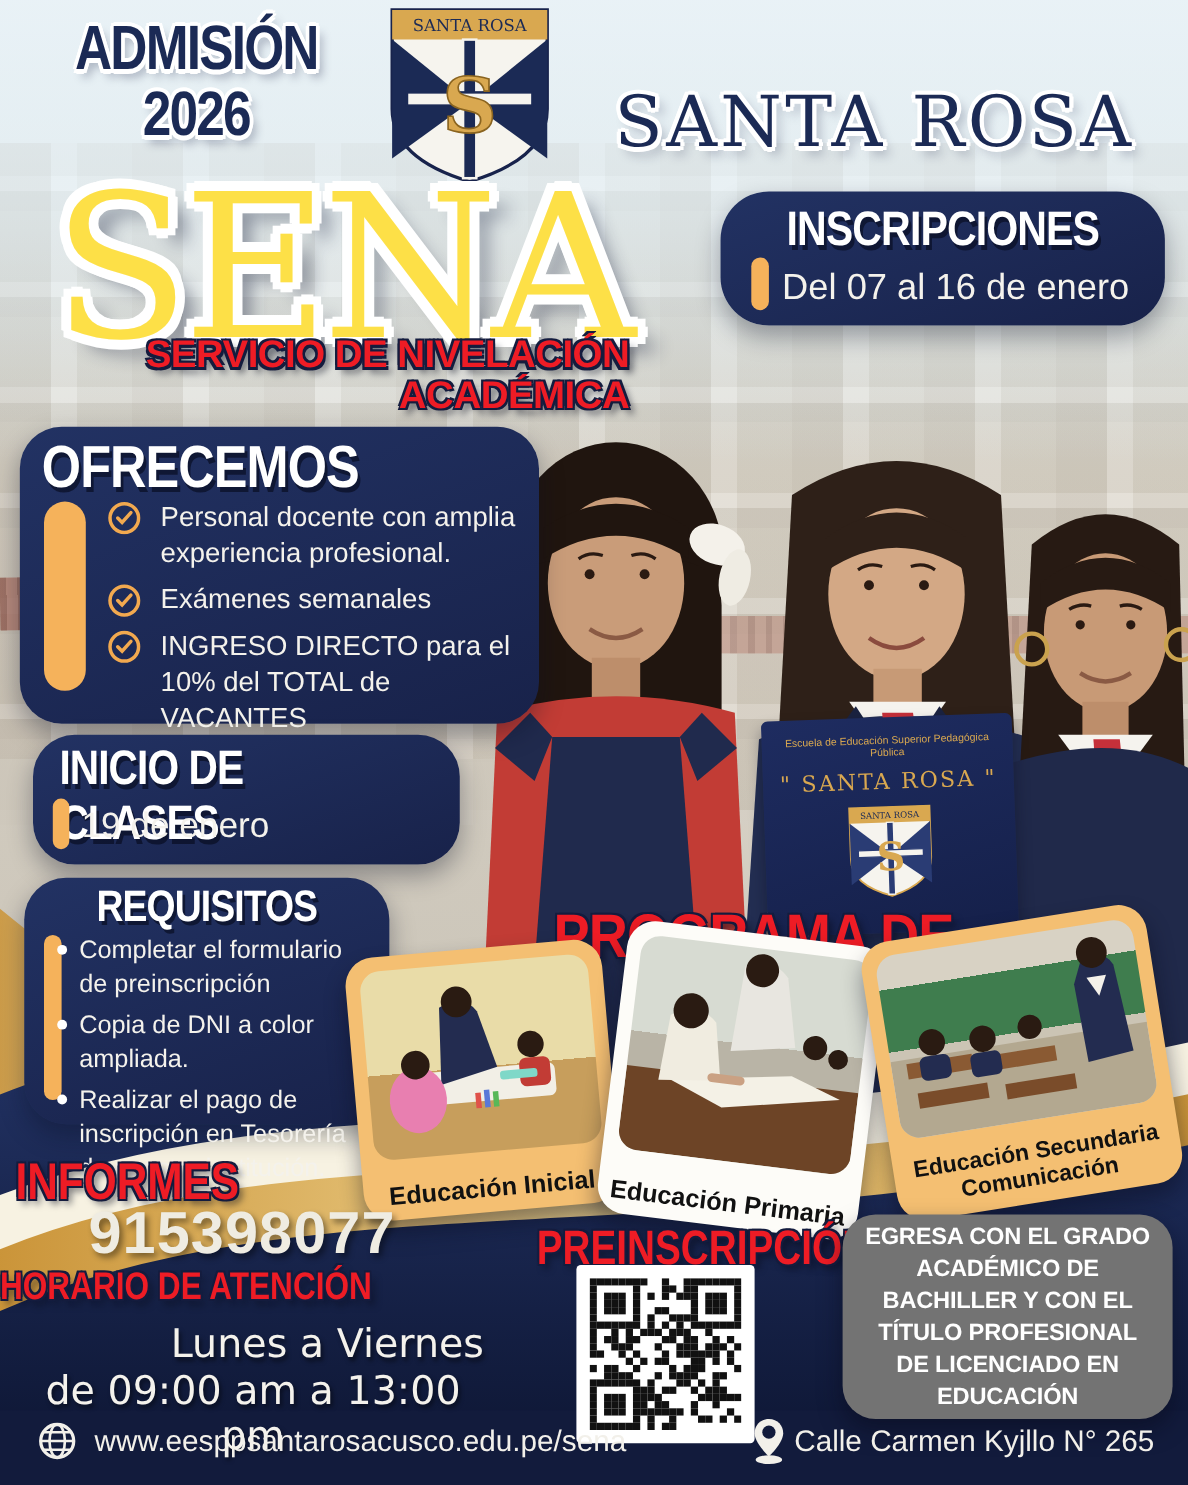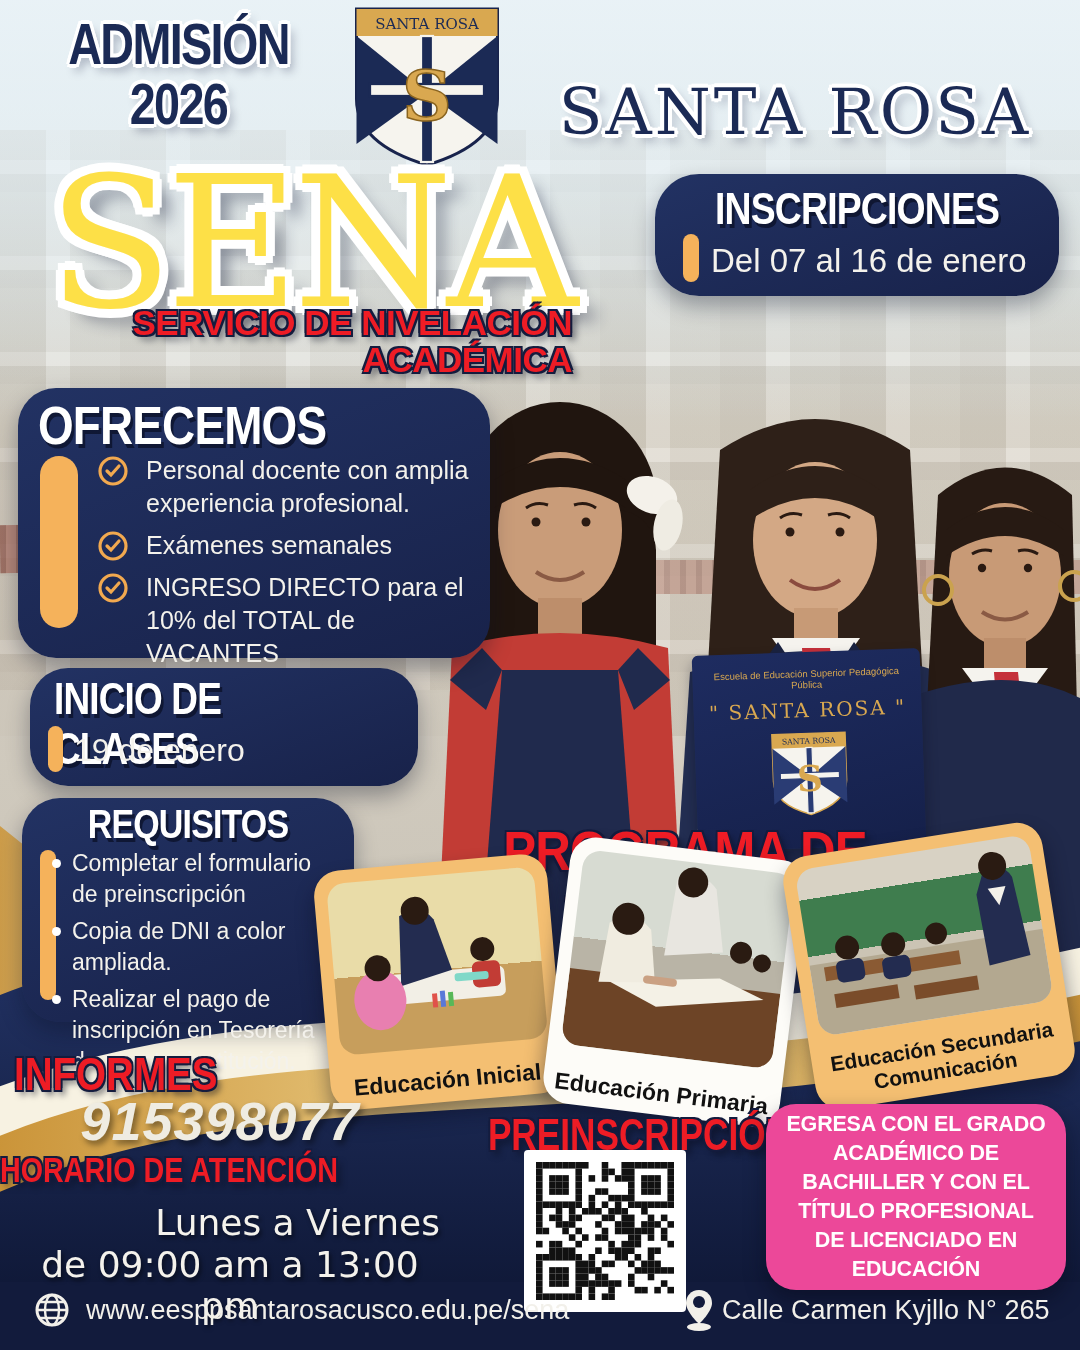--- a/index.html
+++ b/index.html
@@ -47,21 +47,21 @@
   .wtext{color:#f4f2ec;}
   ul.req{list-style:none;margin:0;padding:0;}
   ul.req li{position:relative;padding-left:22px;color:#f4f2ec;font-size:23px;line-height:31px;margin-bottom:6px;}
   ul.req li::before{content:"";position:absolute;left:2px;top:11px;width:9px;height:9px;border-radius:50%;background:#fff;}
   .offer-row{display:flex;align-items:flex-start;margin-bottom:9px;}
   .offer-row svg{flex:0 0 auto;margin-right:18px;margin-top:2px;}
   .offer-row span{color:#f4f2ec;font-size:25px;line-height:33px;}
   .card{border-radius:26px;box-shadow:0 12px 20px rgba(8,10,28,.45);}
   .card .ph{position:absolute;left:13px;top:13px;right:13px;border-radius:18px;overflow:hidden;}
   .card .cap{position:absolute;left:0;right:0;bottom:8px;text-align:center;color:#111;font-weight:800;}
-  .egresa{background:#ec4899;border-radius:30px;box-shadow:0 10px 20px rgba(8,10,28,.5);
+  .egresa{background:#737373;border-radius:30px;box-shadow:0 10px 20px rgba(8,10,28,.5);
     color:#fff;font-weight:800;text-align:center;}
   .footer-t{color:#f2f0ea;font-size:27px;}
 </style>
 </head>
 <body>
 
 <div class="poster">
 
   <div class="abs photo-bg"></div>
   <div class="abs bg-windows"></div>
@@ -299,21 +299,21 @@
     </div>
     <div class="cap" style="font-size:21px;line-height:24px;bottom:10px;">
       <span>Educación Secundaria</span><br>
       <span>Comunicación</span>
     </div>
   </div>
 
   <div class="abs red-h" style="left:14px;top:1046px;font-size:47px;">
     <span class="cond" style="transform:scaleX(.82);">INFORMES</span>
   </div>
-  <div class="abs" style="left:20px;top:1090px;width:400px;text-align:center;color:#efece2;font-size:54px;font-weight:800;letter-spacing:1px;text-shadow:3px 4px 6px rgba(0,0,0,.45);font-style:italic;">915398077</div>
+  <div class="abs" style="left:20px;top:1090px;width:400px;text-align:center;color:#efece2;font-size:54px;font-weight:800;letter-spacing:1px;text-shadow:3px 4px 6px rgba(0,0,0,.45);">915398077</div>
   <div class="abs red-h" style="left:0;top:1150px;font-size:35px;">
     <span class="cond" style="transform:scaleX(.82);">HORARIO DE ATENCIÓN</span>
   </div>
   <div class="abs wtext" style="left:20px;top:1202px;width:420px;text-align:right;font-size:36px;font-family:'DejaVu Sans',sans-serif;text-shadow:2px 3px 4px rgba(0,0,0,.5);">Lunes a Viernes</div>
   <div class="abs wtext" style="left:10px;top:1244px;width:440px;text-align:center;font-size:36px;font-family:'DejaVu Sans',sans-serif;text-shadow:2px 3px 4px rgba(0,0,0,.5);">de 09:00 am a 13:00 pm</div>
 
   <div class="abs red-h" style="left:450px;top:1110px;width:320px;text-align:center;font-size:44px;">
     <span class="cond" style="transform:scaleX(.8);transform-origin:center;">PREINSCRIPCIÓN</span>
   </div>
   <div class="abs" style="left:524px;top:1150px;width:162px;height:162px;background:#fff;border-radius:4px;display:flex;align-items:center;justify-content:center;">

